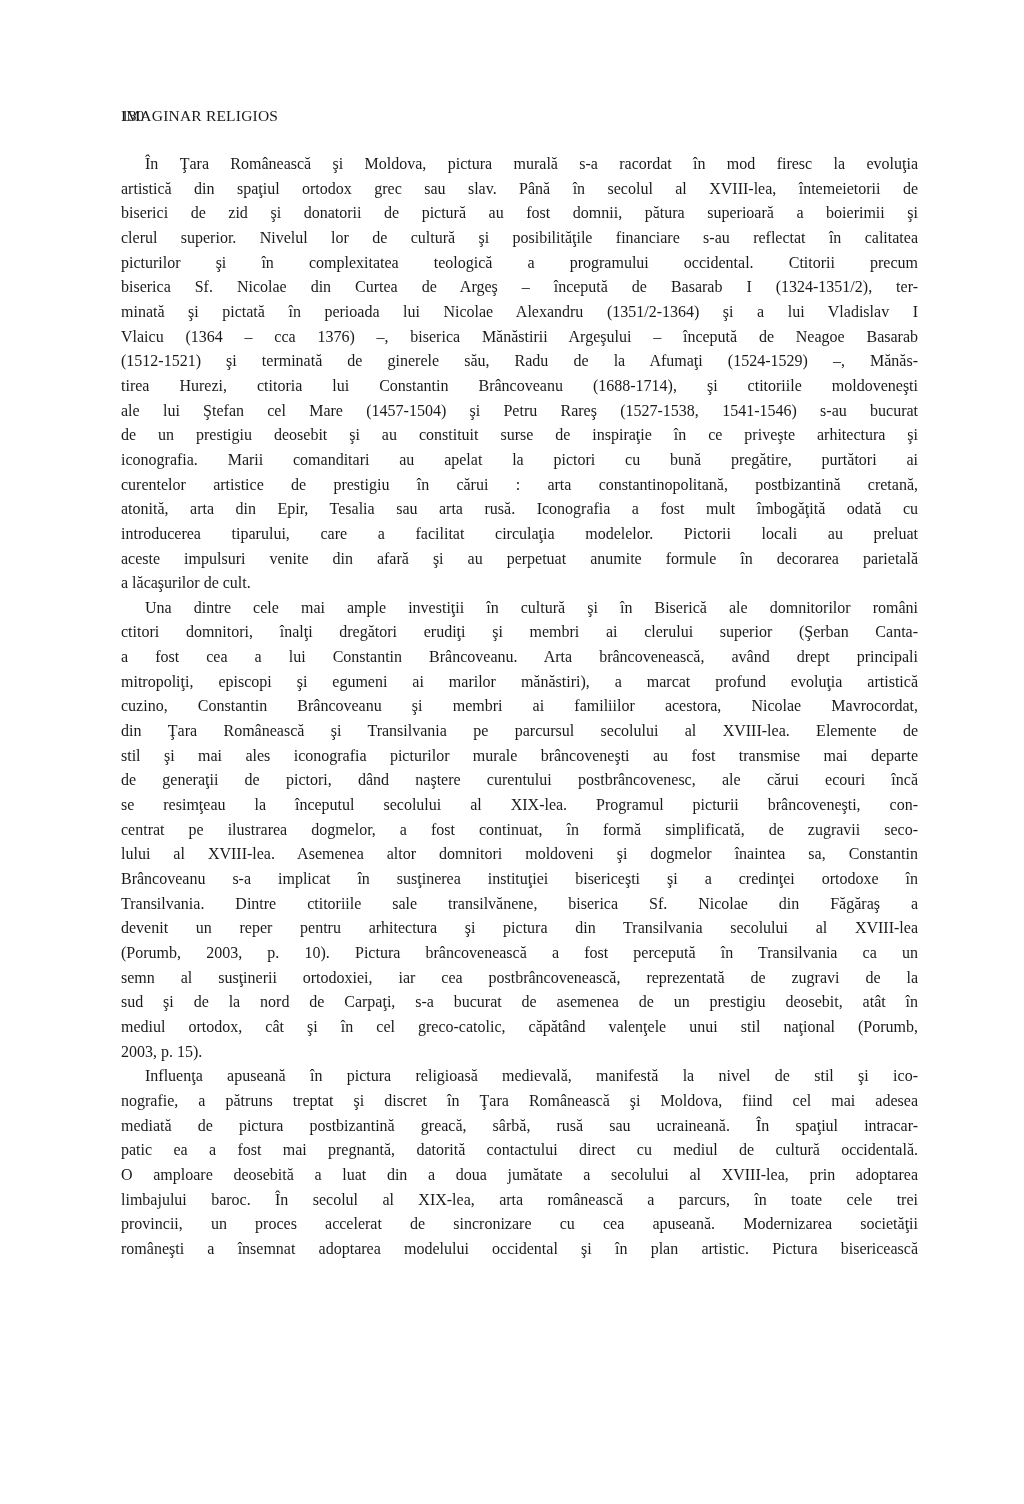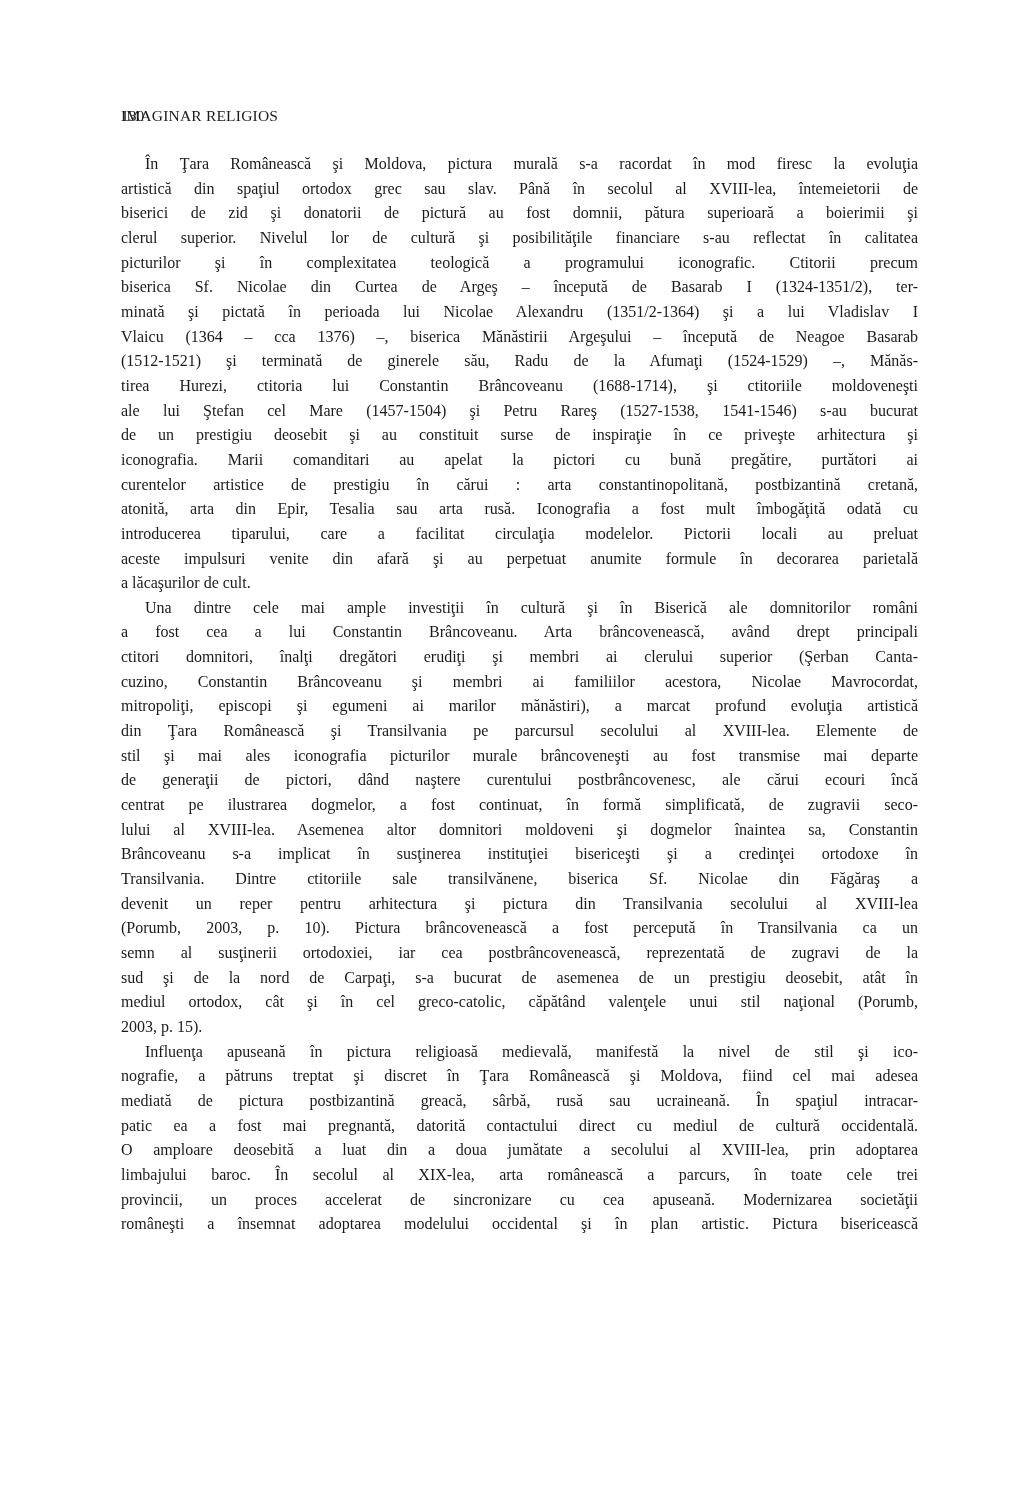--- a/index.html
+++ b/index.html
@@ -25,44 +25,45 @@
     <span class="running-title">IMAGINAR RELIGIOS</span>
   </div>
 
   <div class="body-text">
     <div id="paragraph-container">
         <div class="paragraph">
           <span class="line indent">În Ţara Românească şi Moldova, pictura murală s-a racordat în mod firesc la evoluţia</span>
           <span class="line">artistică din spaţiul ortodox grec sau slav. Până în secolul al XVIII-lea, întemeietorii de</span>
           <span class="line">biserici de zid şi donatorii de pictură au fost domnii, pătura superioară a boierimii şi</span>
           <span class="line">clerul superior. Nivelul lor de cultură şi posibilităţile financiare s-au reflectat în calitatea</span>
-          <span class="line">picturilor şi în complexitatea teologică a programului iconografic. Ctitorii precum</span>
+          <span class="line">picturilor şi în complexitatea teologică a programului occidental. Ctitorii precum</span>
           <span class="line">biserica Sf. Nicolae din Curtea de Argeş – începută de Basarab I (1324-1351/2), ter-</span>
           <span class="line">minată şi pictată în perioada lui Nicolae Alexandru (1351/2-1364) şi a lui Vladislav I</span>
           <span class="line">Vlaicu (1364 – cca 1376) –, biserica Mănăstirii Argeşului – începută de Neagoe Basarab</span>
           <span class="line">(1512-1521) şi terminată de ginerele său, Radu de la Afumaţi (1524-1529) –, Mănăs-</span>
           <span class="line">tirea Hurezi, ctitoria lui Constantin Brâncoveanu (1688-1714), şi ctitoriile moldoveneşti</span>
           <span class="line">ale lui Ştefan cel Mare (1457-1504) şi Petru Rareş (1527-1538, 1541-1546) s-au bucurat</span>
           <span class="line">de un prestigiu deosebit şi au constituit surse de inspiraţie în ce priveşte arhitectura şi</span>
           <span class="line">iconografia. Marii comanditari au apelat la pictori cu bună pregătire, purtători ai</span>
           <span class="line">curentelor artistice de prestigiu în cărui : arta constantinopolitană, postbizantină cretană,</span>
           <span class="line">atonită, arta din Epir, Tesalia sau arta rusă. Iconografia a fost mult îmbogăţită odată cu</span>
           <span class="line">introducerea tiparului, care a facilitat circulaţia modelelor. Pictorii locali au preluat</span>
           <span class="line">aceste impulsuri venite din afară şi au perpetuat anumite formule în decorarea parietală</span>
           <span class="line last">a lăcaşurilor de cult.</span>
         </div>
         <div class="paragraph">
           <span class="line indent">Una dintre cele mai ample investiţii în cultură şi în Biserică ale domnitorilor români</span>
+          <span class="line">ctitori domnitori, înalţi dregători erudiţi şi membri ai clerului superior (Şerban Canta-</span>
           <span class="line">a fost cea a lui Constantin Brâncoveanu. Arta brâncovenească, având drept principali</span>
-          <span class="line">ctitori domnitori, înalţi dregători erudiţi şi membri ai clerului superior (Şerban Canta-</span>
+          <span class="line">mitropoliţi, episcopi şi egumeni ai marilor mănăstiri), a marcat profund evoluţia artistică</span>
           <span class="line">cuzino, Constantin Brâncoveanu şi membri ai familiilor acestora, Nicolae Mavrocordat,</span>
-          <span class="line">mitropoliţi, episcopi şi egumeni ai marilor mănăstiri), a marcat profund evoluţia artistică</span>
           <span class="line">din Ţara Românească şi Transilvania pe parcursul secolului al XVIII-lea. Elemente de</span>
           <span class="line">stil şi mai ales iconografia picturilor murale brâncoveneşti au fost transmise mai departe</span>
           <span class="line">de generaţii de pictori, dând naştere curentului postbrâncovenesc, ale cărui ecouri încă</span>
+          <span class="line">se resimţeau la începutul secolului al XIX-lea. Programul picturii brâncoveneşti, con-</span>
           <span class="line">centrat pe ilustrarea dogmelor, a fost continuat, în formă simplificată, de zugravii seco-</span>
           <span class="line">lului al XVIII-lea. Asemenea altor domnitori moldoveni şi dogmelor înaintea sa, Constantin</span>
           <span class="line">Brâncoveanu s-a implicat în susţinerea instituţiei bisericeşti şi a credinţei ortodoxe în</span>
           <span class="line">Transilvania. Dintre ctitoriile sale transilvănene, biserica Sf. Nicolae din Făgăraş a</span>
           <span class="line">devenit un reper pentru arhitectura şi pictura din Transilvania secolului al XVIII-lea</span>
           <span class="line">(Porumb, 2003, p. 10). Pictura brâncovenească a fost percepută în Transilvania ca un</span>
           <span class="line">semn al susţinerii ortodoxiei, iar cea postbrâncovenească, reprezentată de zugravi de la</span>
           <span class="line">sud şi de la nord de Carpaţi, s-a bucurat de asemenea de un prestigiu deosebit, atât în</span>
           <span class="line">mediul ortodox, cât şi în cel greco-catolic, căpătând valenţele unui stil naţional (Porumb,</span>
           <span class="line last">2003, p. 15).</span>

